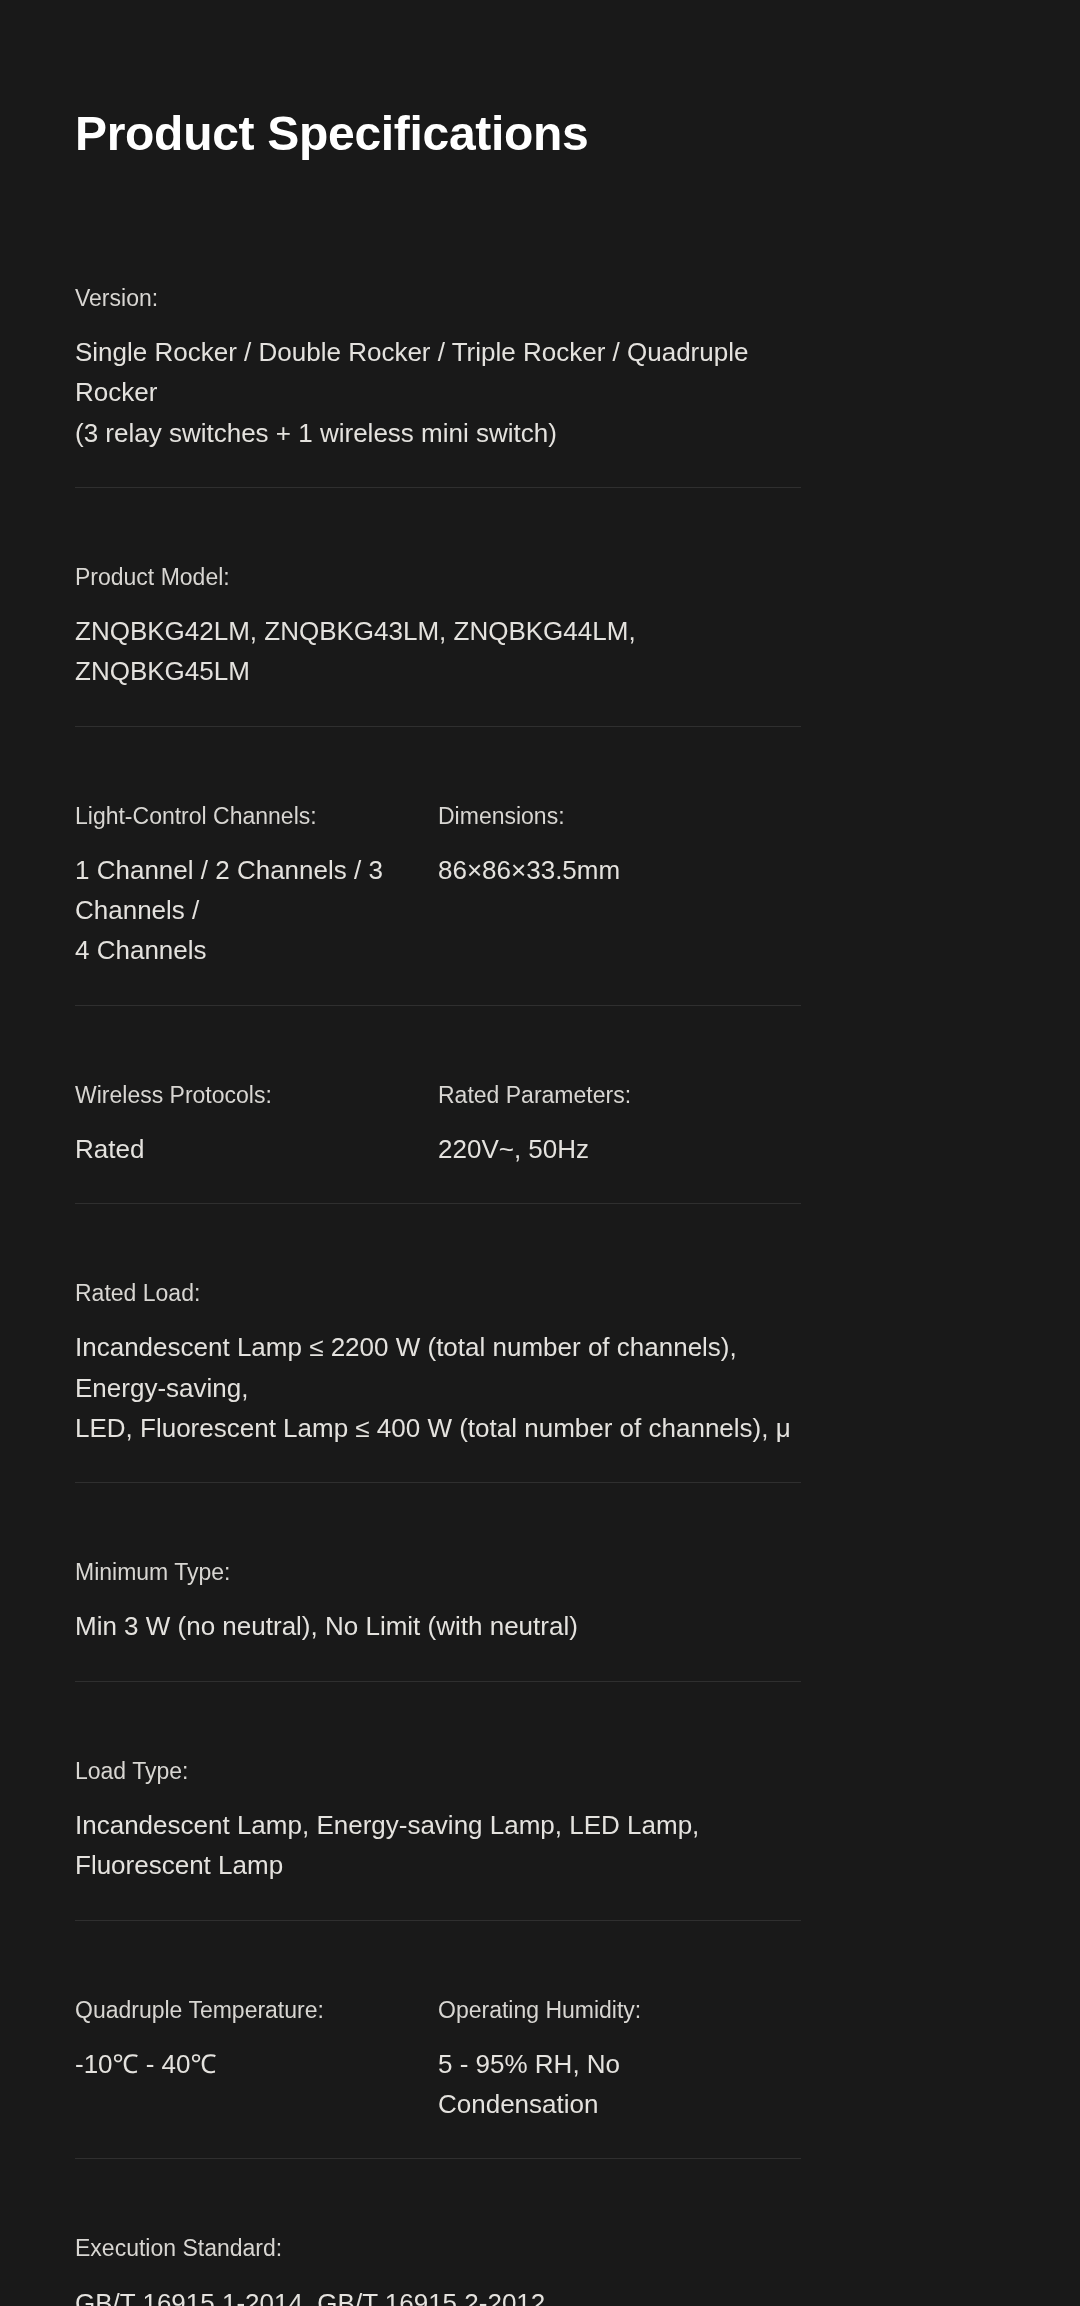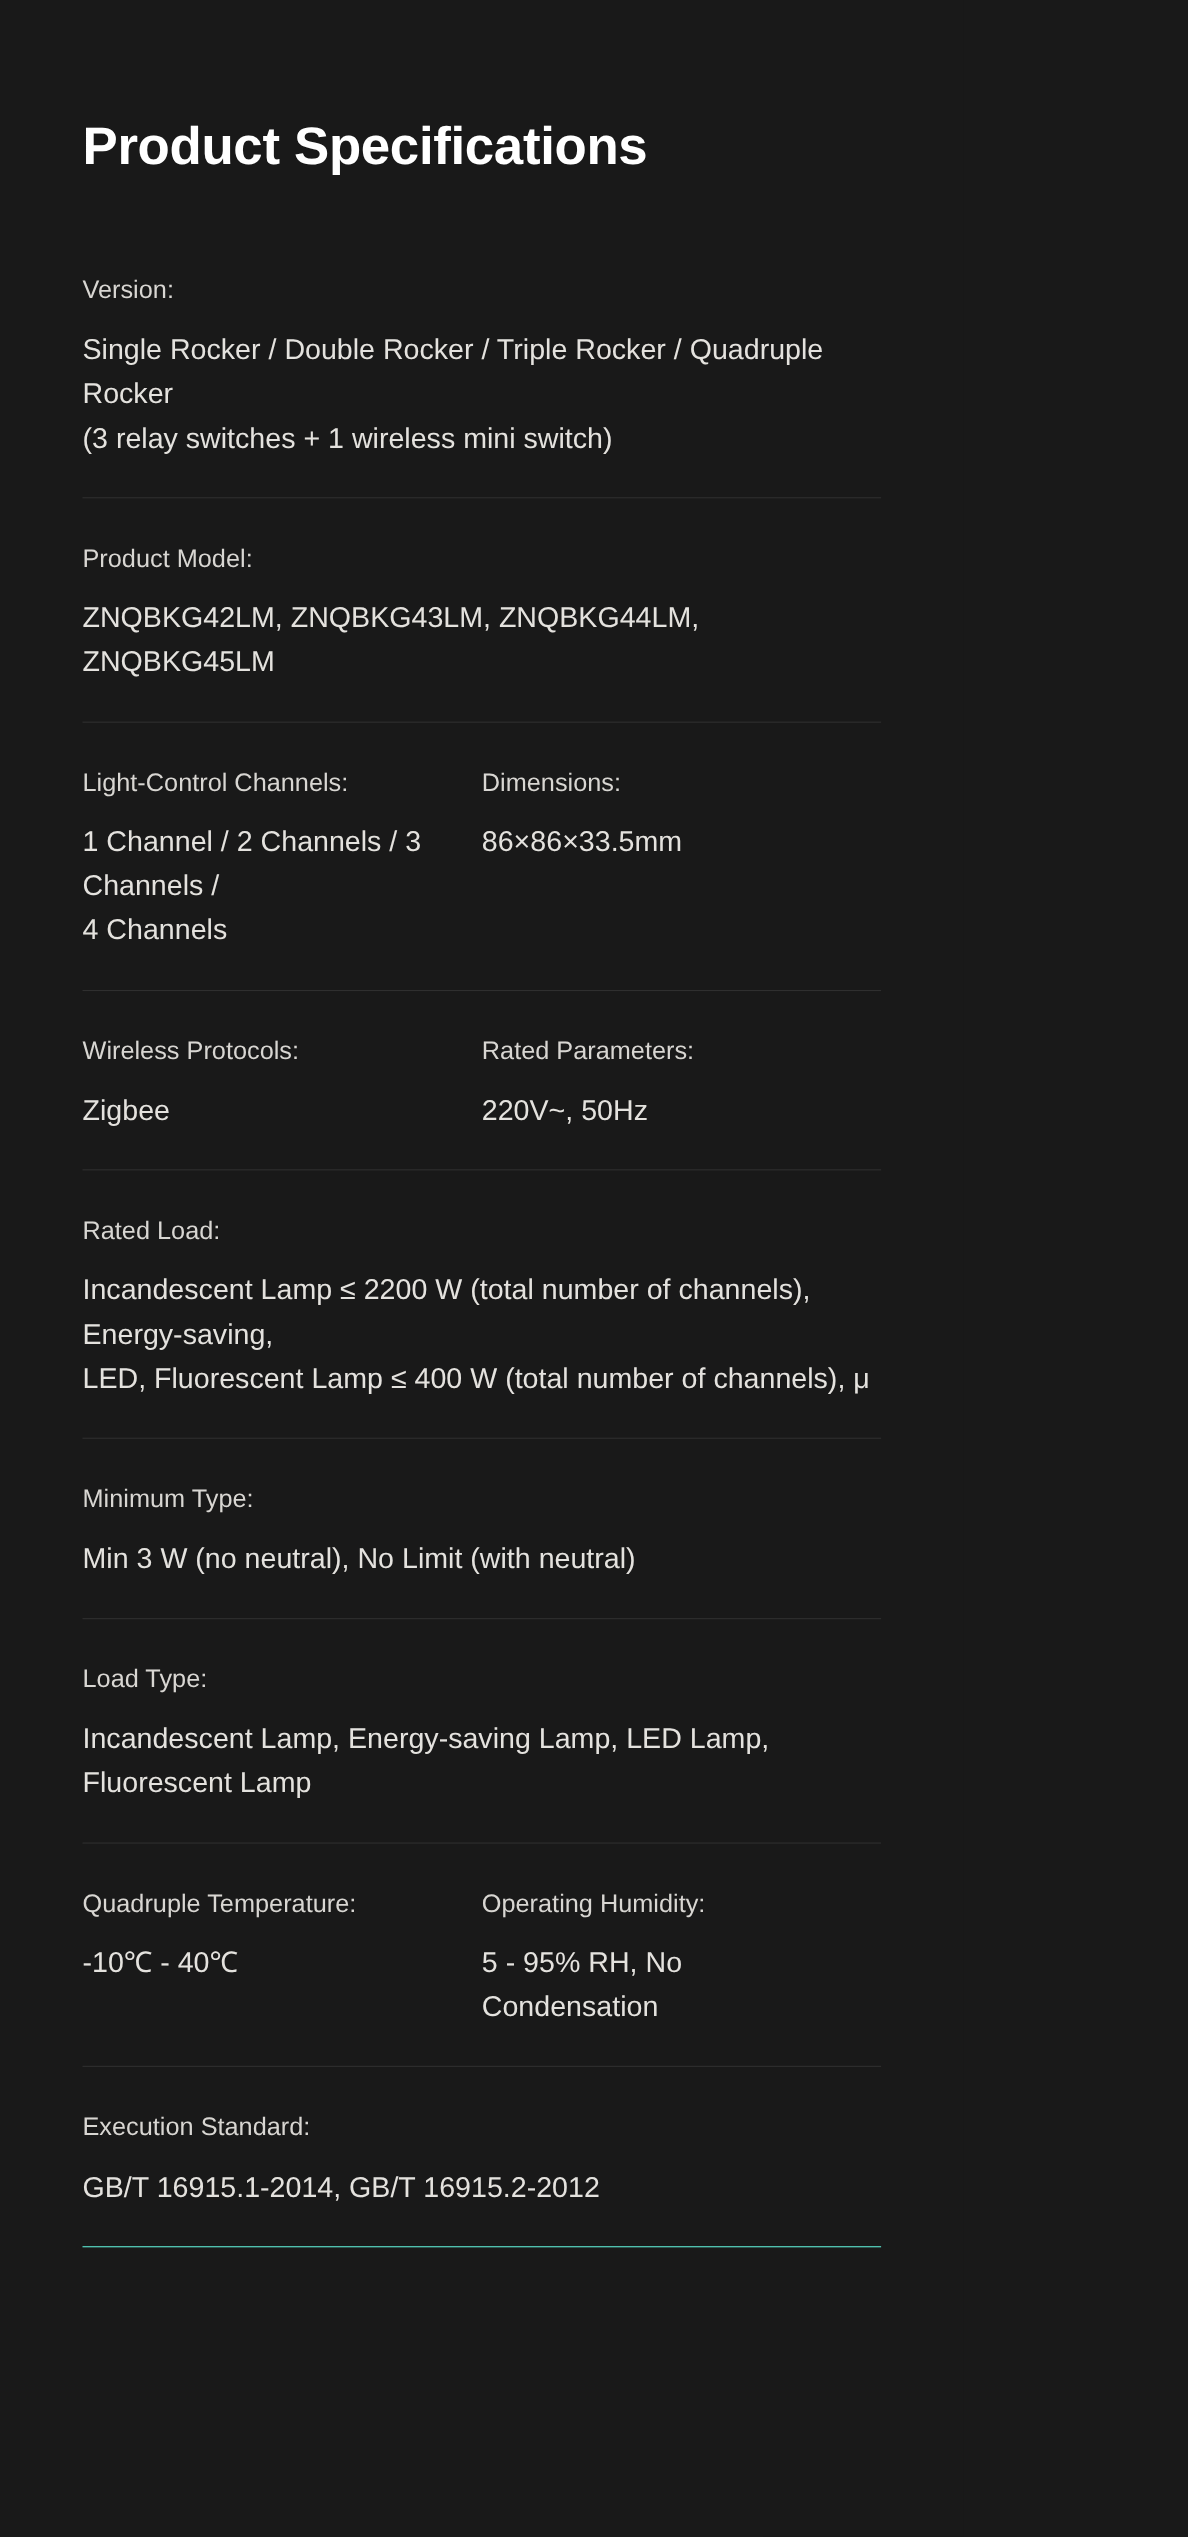--- a/index.html
+++ b/index.html
@@ -44,20 +44,21 @@
   }
   .spec-row.last {
     border-bottom: 1px solid #5eead4;
     margin-bottom: 0;
   }
   .spec-cell {
     flex: 1 1 0;
     min-width: 0;
     padding-right: 20px;
     box-sizing: border-box;
+    margin-top: 35px;
   }
   .spec-cell.full {
     flex: 1 1 100%;
     padding-right: 0;
   }
   .spec-label {
     font-size: 23px;
     color: #d8d6d2;
     line-height: 1.4;
     margin-bottom: 18px;
@@ -103,21 +104,21 @@
       </div>
       <div class="spec-cell">
         <div class="spec-label">Dimensions:</div>
         <div class="spec-value">86×86×33.5mm</div>
       </div>
     </div>
 
     <div class="spec-row">
       <div class="spec-cell">
         <div class="spec-label">Wireless Protocols:</div>
-        <div class="spec-value">Zigbee</div>
+        <div class="spec-value">Rated</div>
       </div>
       <div class="spec-cell">
         <div class="spec-label">Rated Parameters:</div>
         <div class="spec-value">220V~, 50Hz</div>
       </div>
     </div>
 
     <div class="spec-row">
       <div class="spec-cell full">
         <div class="spec-label">Rated Load:</div>

